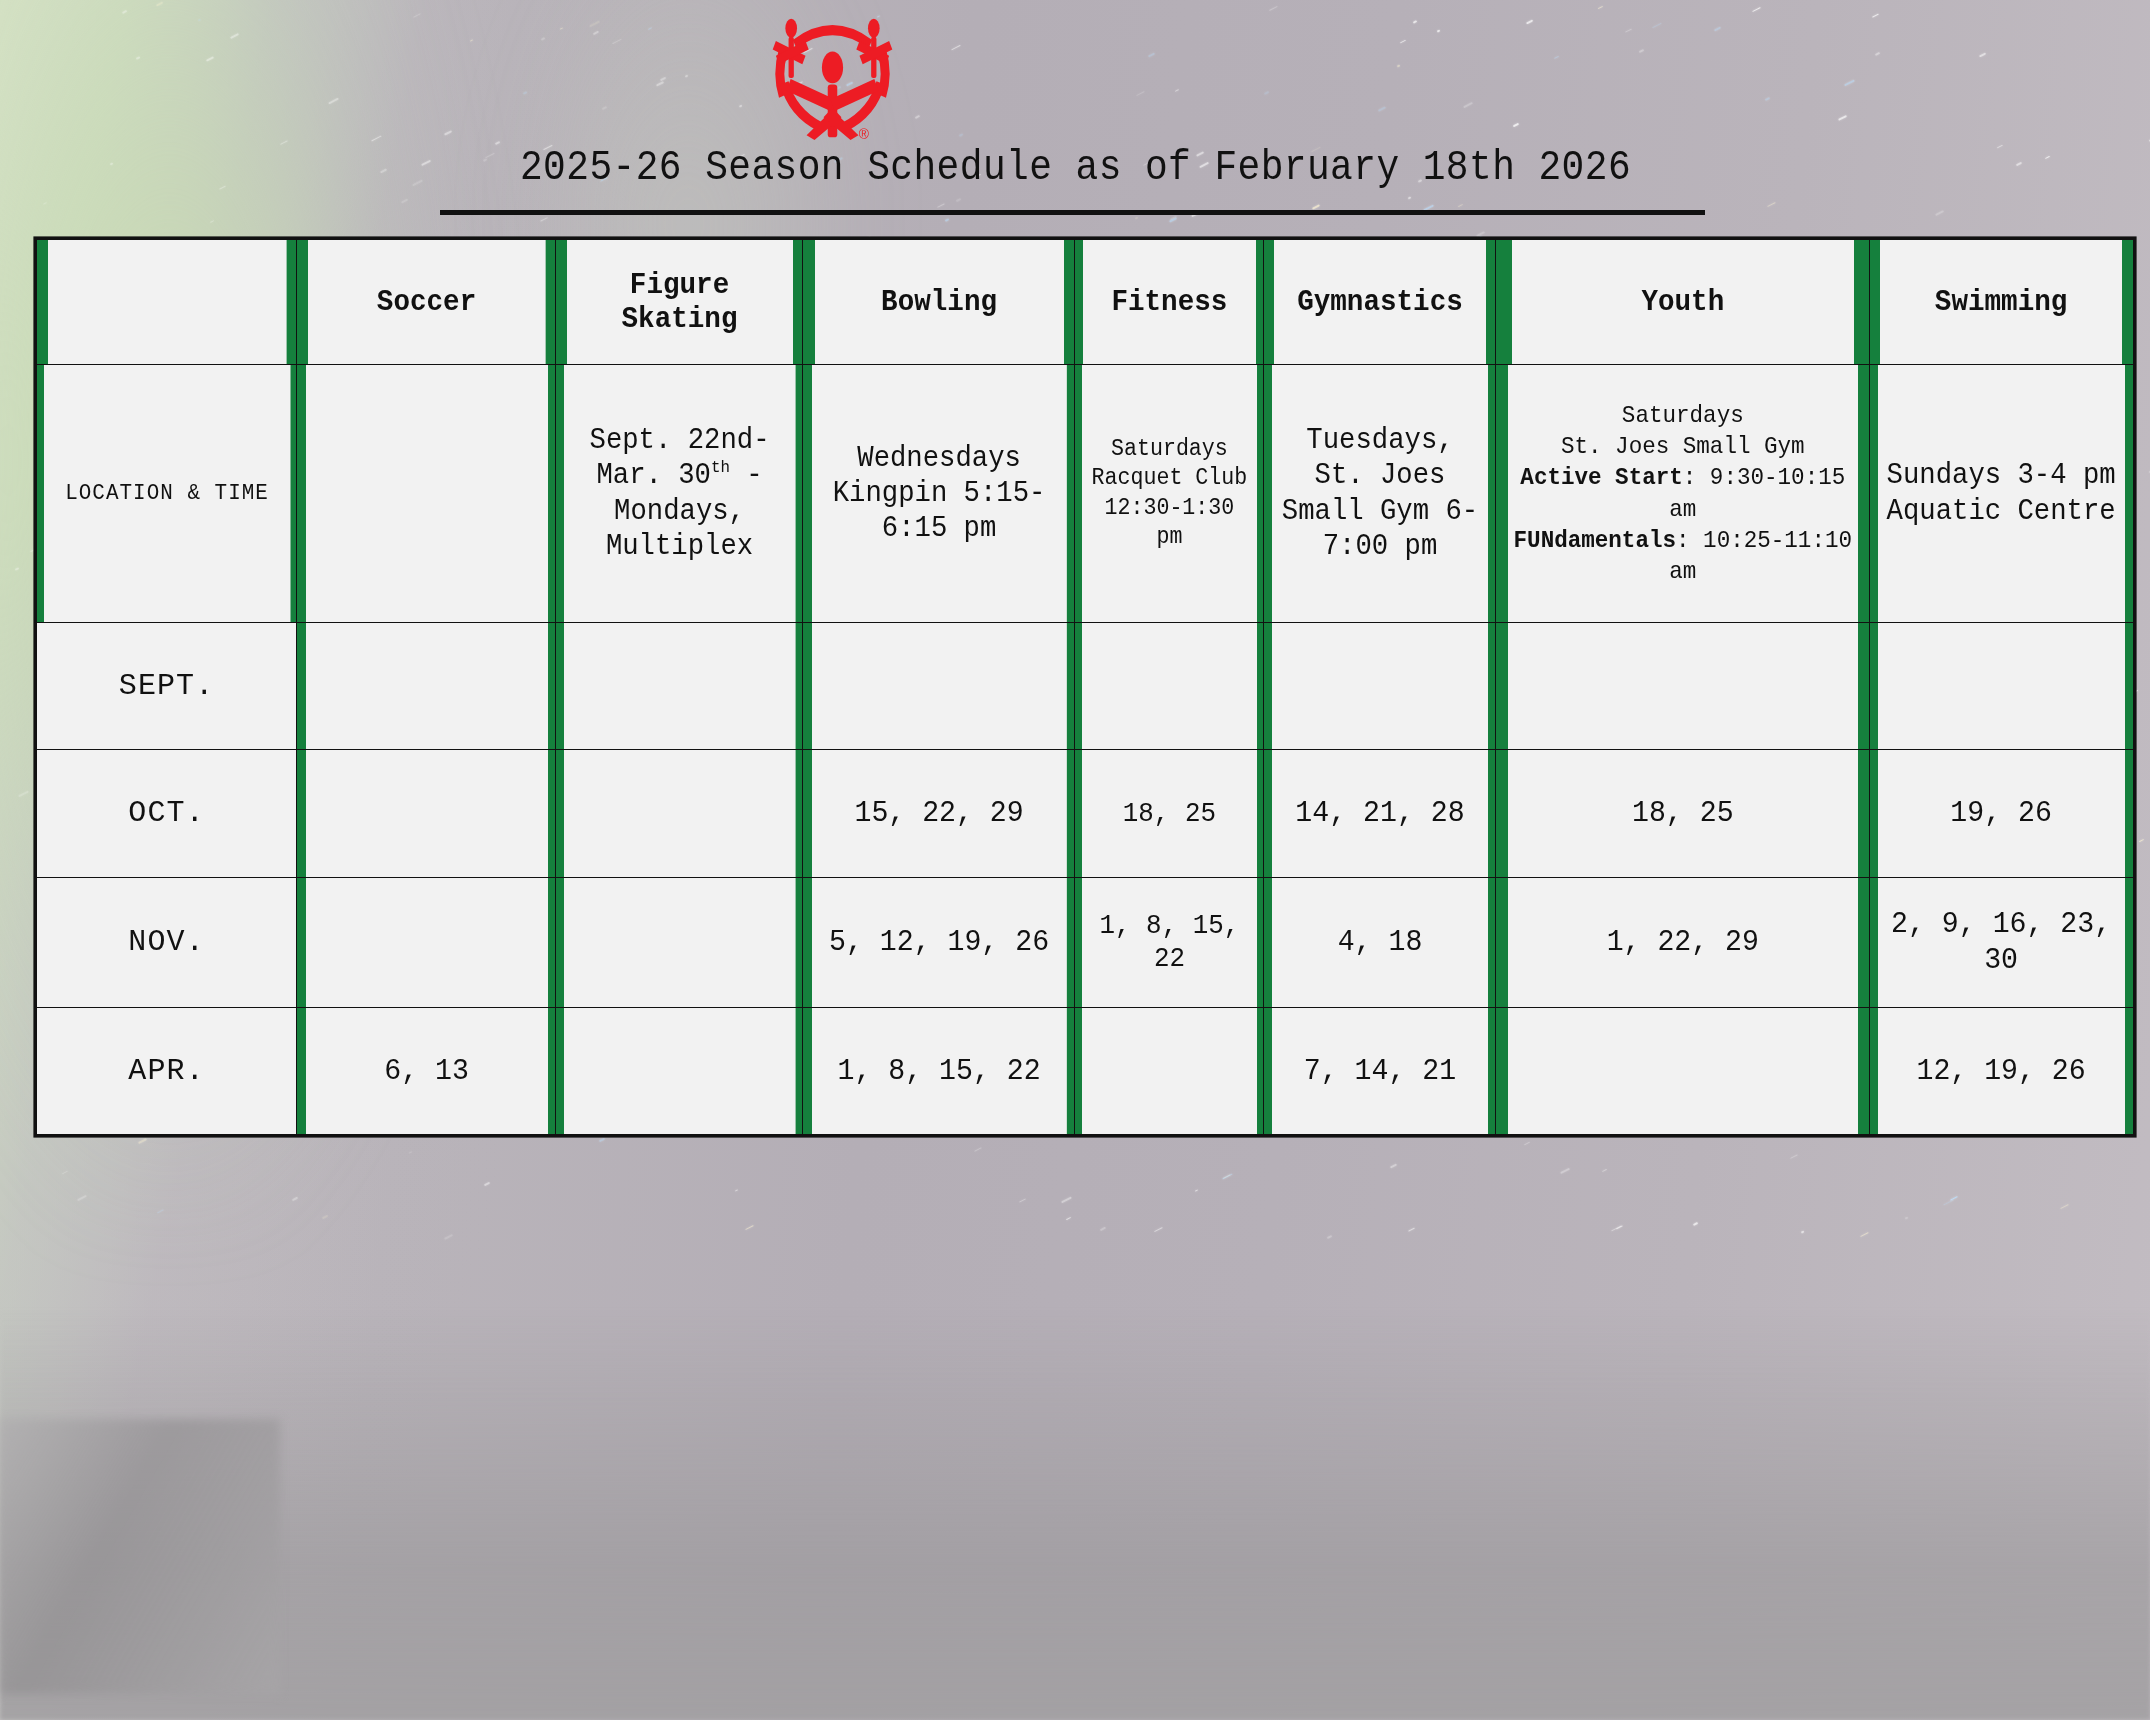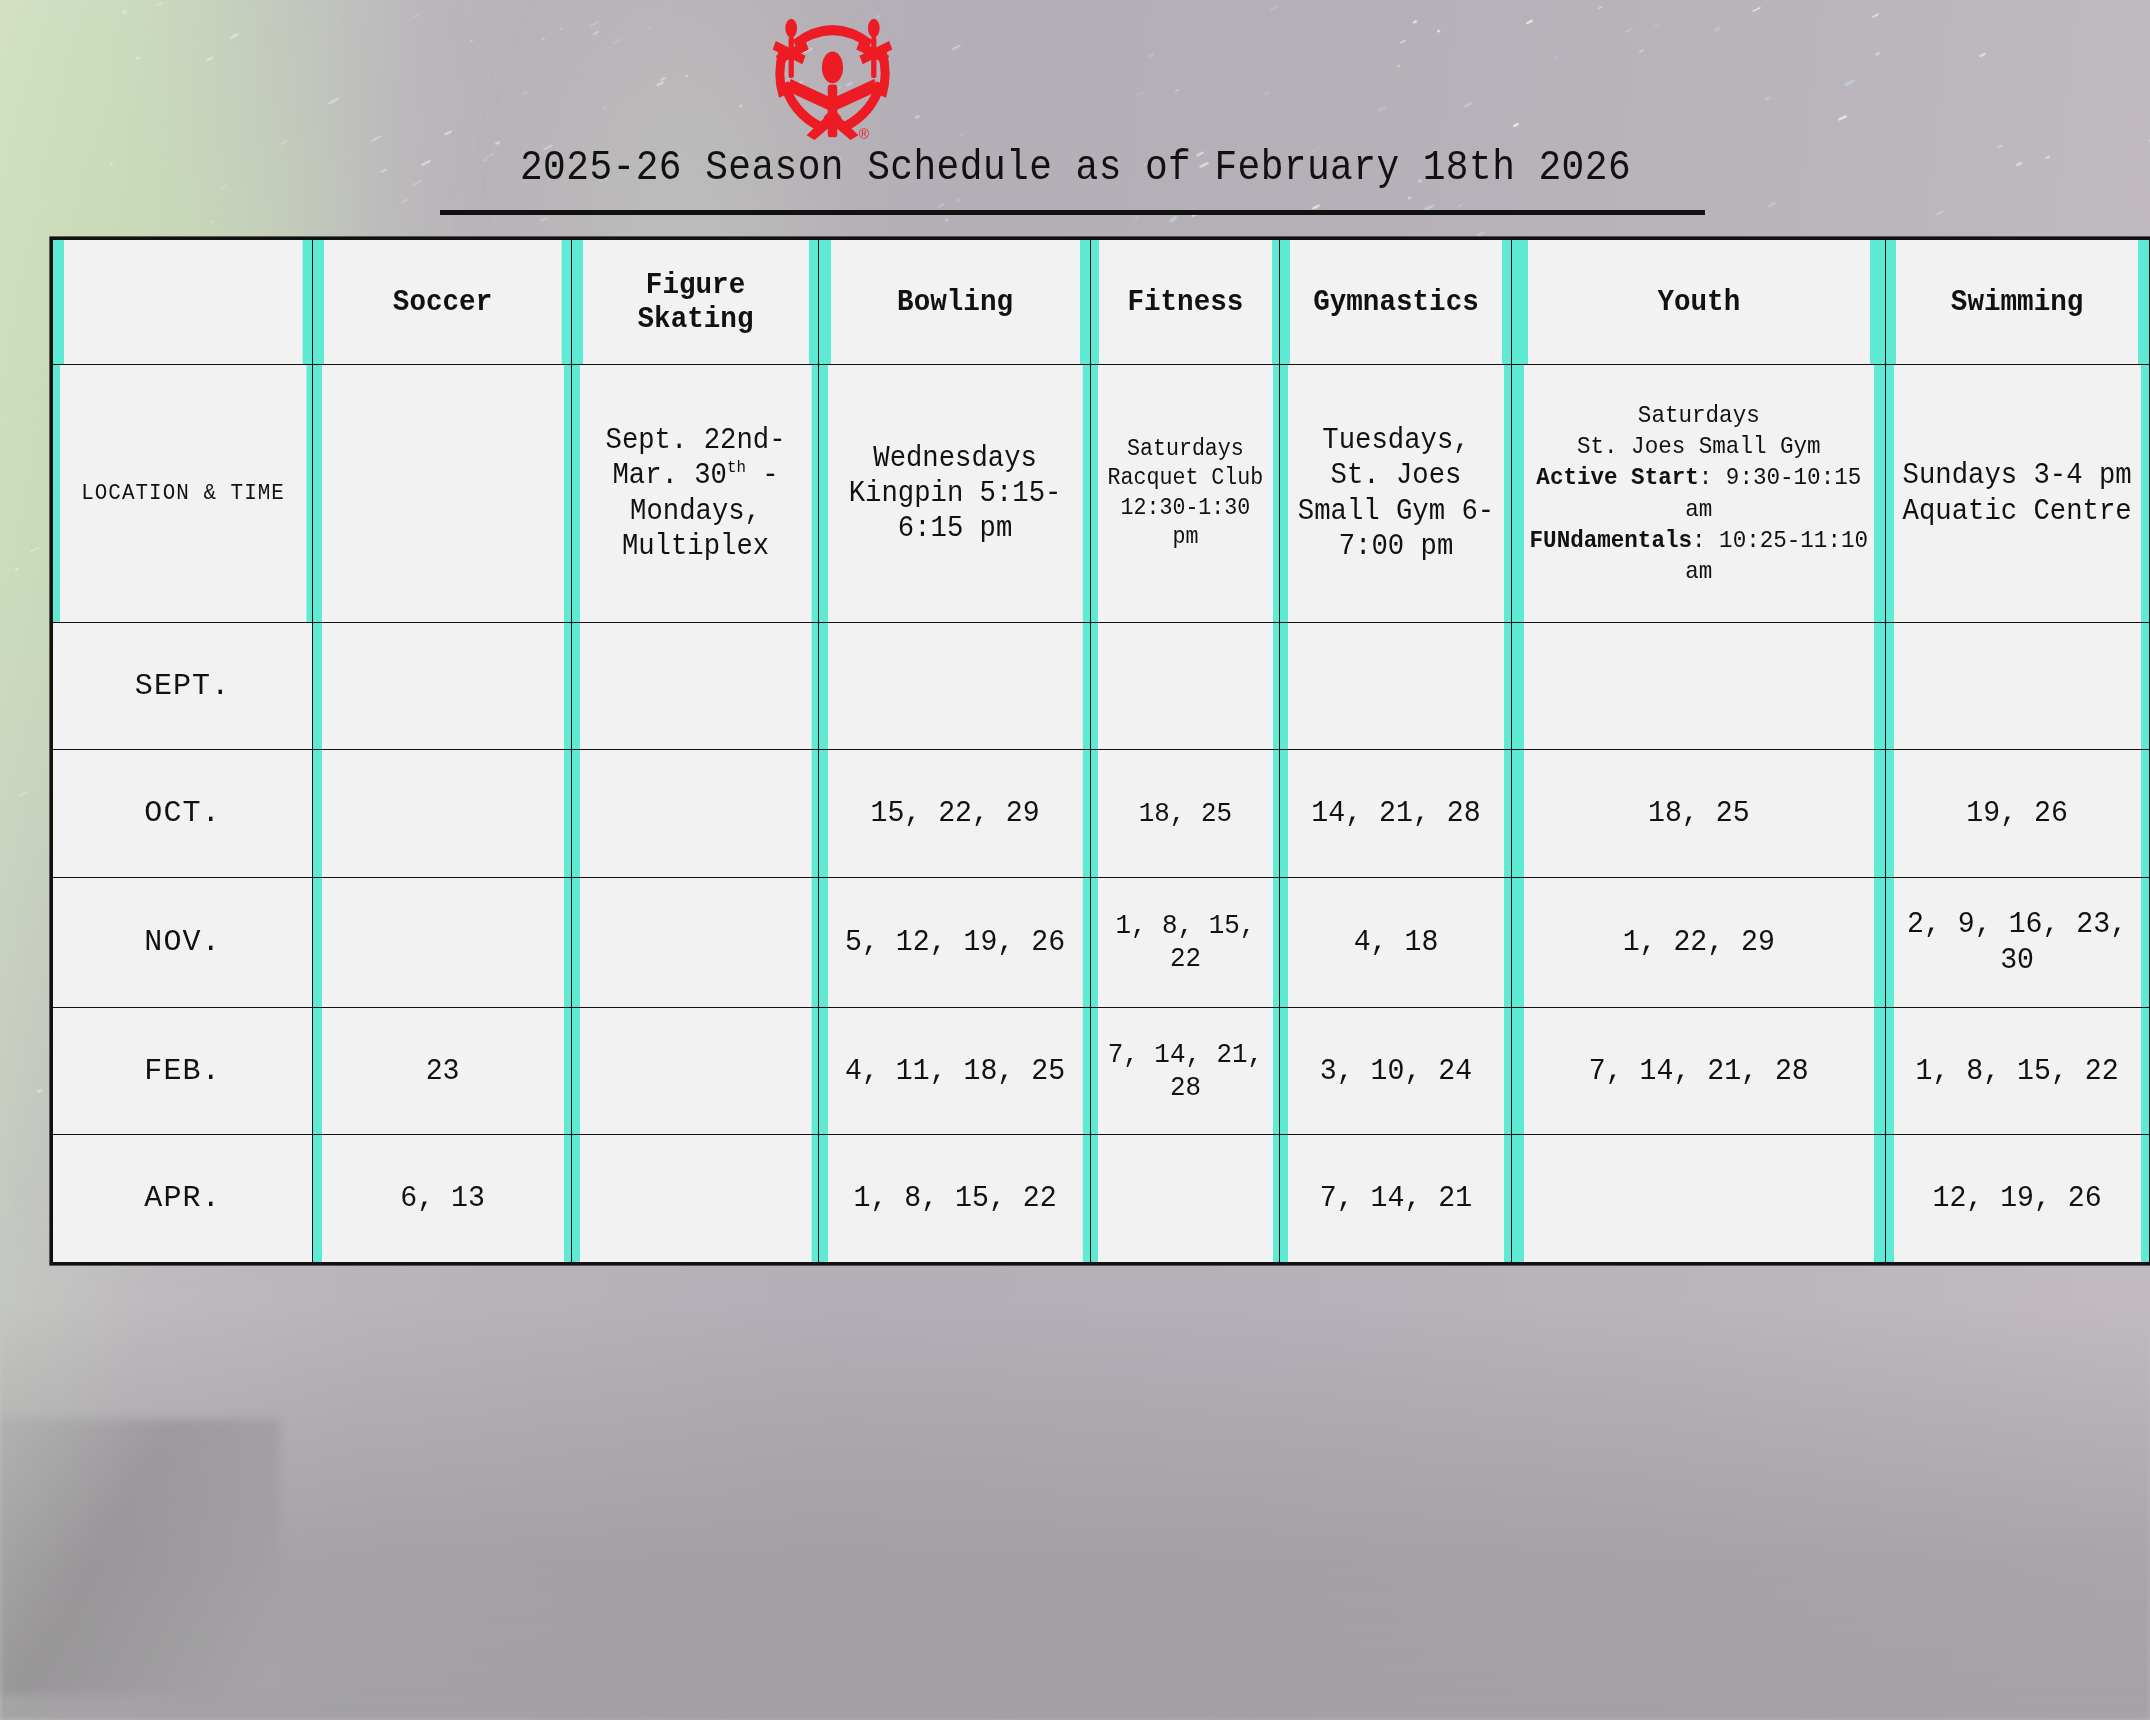--- a/index.html
+++ b/index.html
@@ -99,23 +99,23 @@
     font-size:43px;color:#111;letter-spacing:0.5px;
     transform:scaleX(0.88);
   }
   #title-rule{
     position:absolute;left:440px;top:210px;width:1265px;height:4.8px;
     background:#111;
   }
 
   
   #schedule{
-    position:absolute;left:52px;top:239px;width:2098px;
+    position:absolute;left:36px;top:239px;width:2098px;
     border-collapse:collapse;
-    background:#5eead4;
+    background:#15803d;
     table-layout:fixed;
     box-shadow:0 0 0 2.6px #111;
   }
   #schedule td,#schedule th{
     border:1.6px solid #111;
     background:#f2f2f2;
     text-align:center;vertical-align:middle;
     padding:3.2px 5.3px;
     color:#111;
     font-weight:normal;
@@ -798,30 +798,20 @@
       <td class="month-label">NOV.</td>
       <td class="dates"></td>
       <td class="dates"></td>
       <td class="dates">5, 12, 19, 26</td>
       <td class="dates narrow">1, 8, 15, 22</td>
       <td class="dates">4, 18</td>
       <td class="dates">1, 22, 29</td>
       <td class="dates">2, 9, 16, 23, 30</td>
     </tr>
     <tr class="m-row">
-      <td class="month-label">FEB.</td>
-      <td class="dates">23</td>
-      <td class="dates"></td>
-      <td class="dates">4, 11, 18, 25</td>
-      <td class="dates narrow">7, 14, 21, 28</td>
-      <td class="dates">3, 10, 24</td>
-      <td class="dates">7, 14, 21, 28</td>
-      <td class="dates">1, 8, 15, 22</td>
-    </tr>
-    <tr class="m-row">
       <td class="month-label">APR.</td>
       <td class="dates">6, 13</td>
       <td class="dates"></td>
       <td class="dates">1, 8, 15, 22</td>
       <td class="dates narrow"></td>
       <td class="dates">7, 14, 21</td>
       <td class="dates"></td>
       <td class="dates">12, 19, 26</td>
     </tr>
   </tbody>

